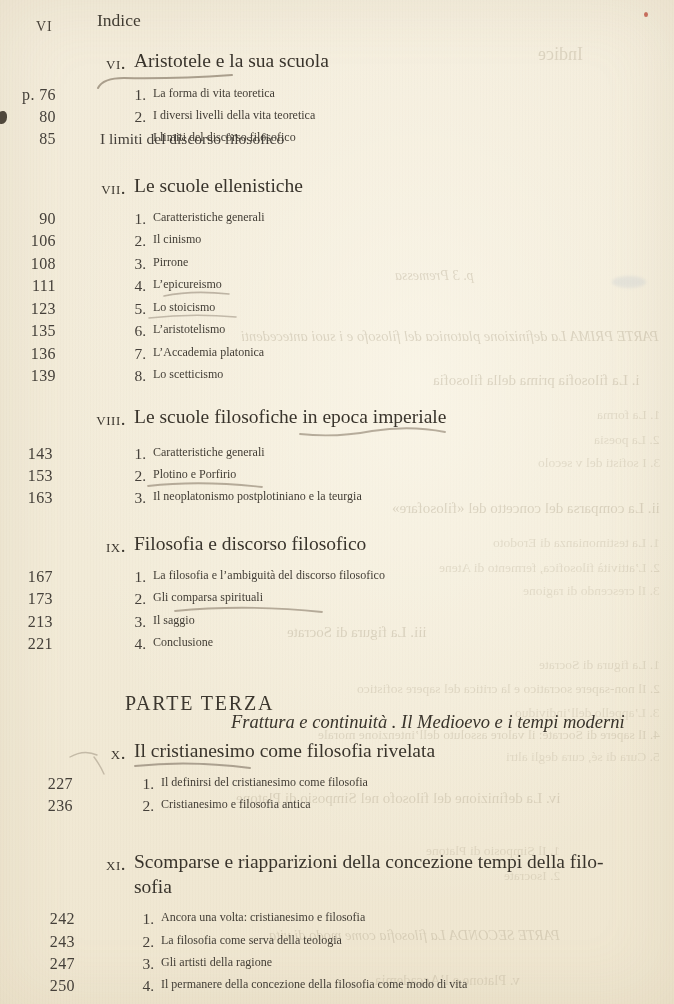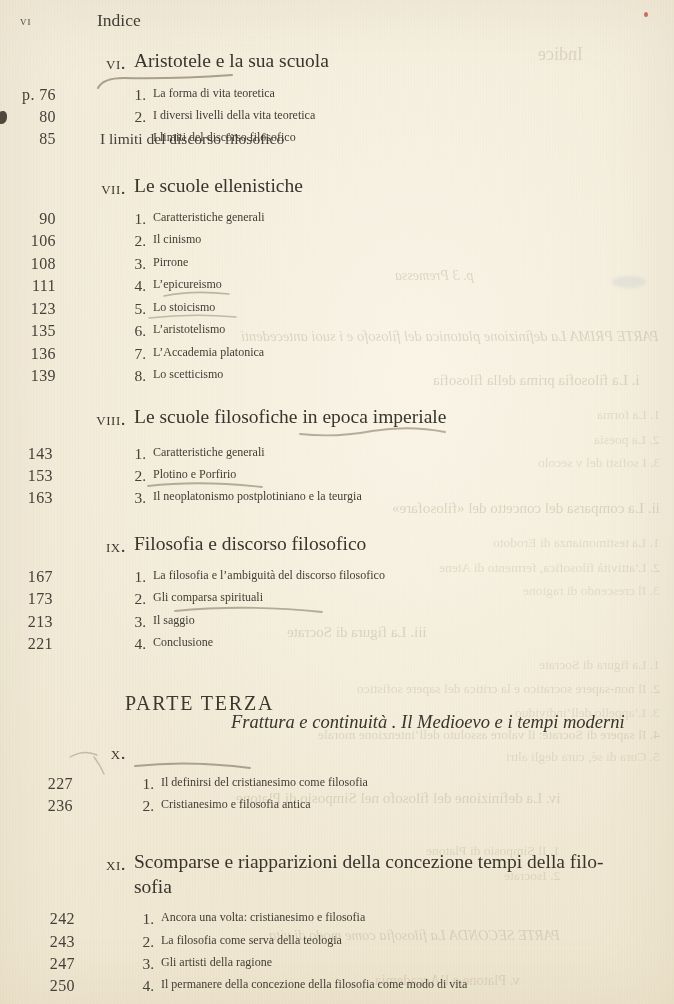--- a/index.html
+++ b/index.html
@@ -9,21 +9,21 @@
     background:
       radial-gradient(ellipse at 62% 38%, rgba(255,252,242,0.55), rgba(255,252,242,0) 60%),
       repeating-linear-gradient(90deg, rgba(124,102,68,0.020) 0 1px, rgba(0,0,0,0) 1px 3px),
       linear-gradient(175deg,#f3ecdb 0%, #f2ebd8 55%, #efe6d0 100%);
     box-shadow: inset 0 0 70px rgba(170,148,105,0.14);
   }
   .ink{color:#3f3a31;}
   .layer{position:absolute;left:0;top:0;width:674px;height:1004px;}
   .z1{z-index:1}.z2{z-index:2}.z3{z-index:3}
   .abs{position:absolute;white-space:nowrap;}
-  .folio{left:20px;top:13px;font-size:13px;font-variant:small-caps;text-transform:lowercase;letter-spacing:1px;color:#4a443b;}
+  .folio{left:36px;top:13px;font-size:20px;font-variant:small-caps;text-transform:lowercase;letter-spacing:1px;color:#4a443b;}
   .running{left:97px;top:10px;font-size:17.5px;color:#413c33;}
   .cnum{width:60px;left:66px;text-align:right;font-size:19px;font-variant:small-caps;text-transform:lowercase;color:#3c372f;letter-spacing:0.5px;}
   .ctitle{left:134px;font-size:19.5px;color:#39342c;}
   .pgn{left:0;width:56px;text-align:right;font-size:16px;color:#45403a;letter-spacing:0.4px;}
   .inum{left:100px;width:46px;text-align:right;font-size:15.5px;color:#45403a;}
   .itext{left:153px;font-size:12px;color:#423d35;}
   .plabel{left:125px;top:692px;font-size:20px;letter-spacing:1.8px;color:#3c372f;}
   .ptitle{left:231px;top:686px;font-size:18.5px;font-style:italic;color:#39342c;margin-top:26px;}
   .bleed{position:absolute;white-space:nowrap;transform:scaleX(-1);color:#a3977e;filter:blur(0.7px);}
   .b-italic{font-style:italic;}
@@ -131,20 +131,21 @@
     <div class="abs inum" style="top:613px">3.</div>
     <div class="abs itext" style="top:613px">Il saggio</div>
     <div class="abs pgn" style="top:635px;width:53px">221</div>
     <div class="abs inum" style="top:635px">4.</div>
     <div class="abs itext" style="top:635px">Conclusione</div>
 
     <div class="abs plabel">PARTE TERZA</div>
     <div class="abs ptitle">Frattura e continuità . Il Medioevo e i tempi moderni</div>
 
     <div class="abs cnum" style="top:742px">x.</div>
+    <div class="abs ctitle" style="top:740px">Il cristianesimo come filosofia rivelata</div>
     <div class="abs pgn" style="top:775px;width:73px">227</div>
     <div class="abs inum" style="top:775px;left:108px">1.</div>
     <div class="abs itext" style="top:775px;left:161px">Il definirsi del cristianesimo come filosofia</div>
     <div class="abs pgn" style="top:797px;width:73px">236</div>
     <div class="abs inum" style="top:797px;left:108px">2.</div>
     <div class="abs itext" style="top:797px;left:161px">Cristianesimo e filosofia antica</div>
 
     <div class="abs cnum" style="top:853px">xi.</div>
     <div class="abs ctitle" style="top:851px">Scomparse e riapparizioni della concezione tempi della filo-</div>
     <div class="abs ctitle" style="top:876px">sofia</div>

